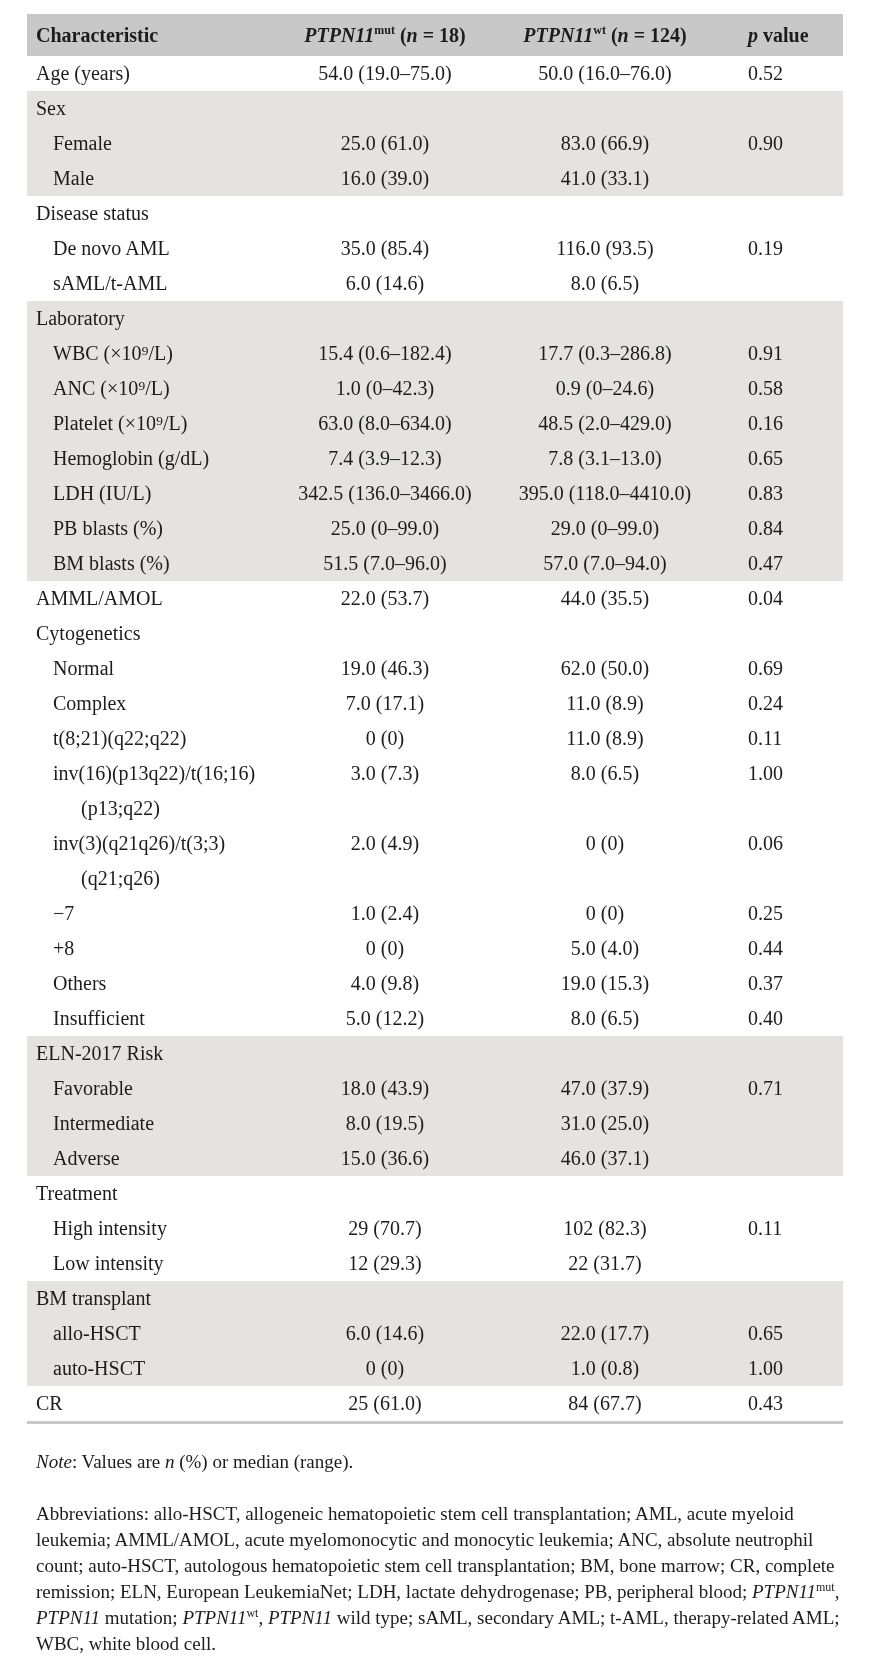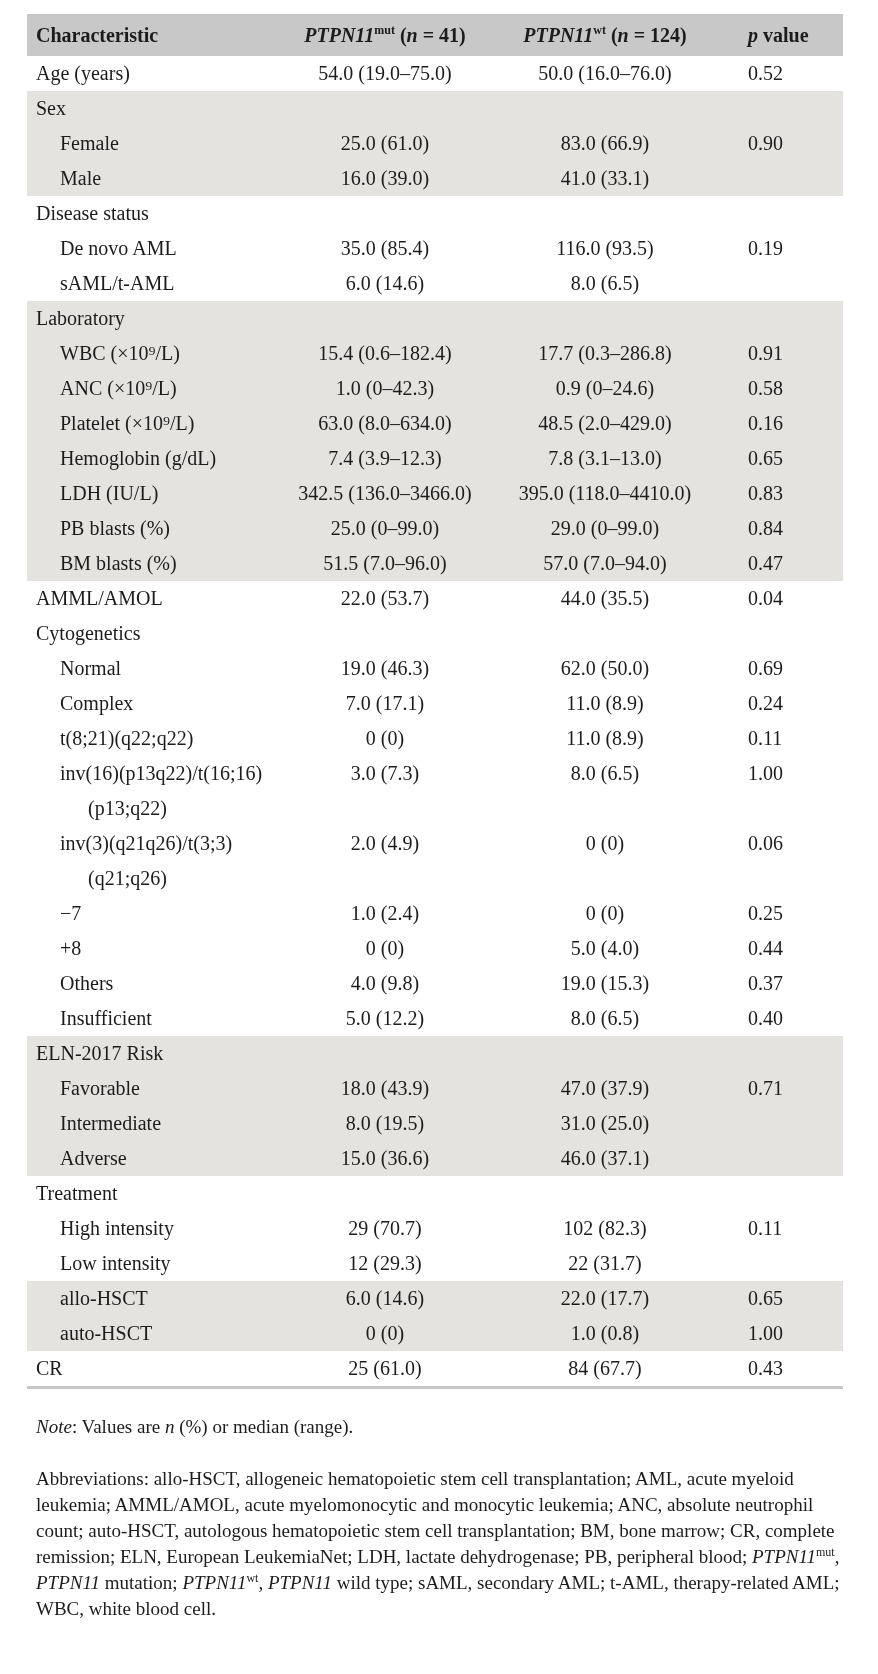--- a/index.html
+++ b/index.html
@@ -39,21 +39,21 @@
     background: var(--header-bg, #c8c8c8);
     font-weight: bold;
     line-height: 42px;
     height: 42px;
   }
   th.h-lab, td.lab { padding-left: 9px; }
   th.h-val, td.val { text-align: center; }
   th.h-p, td.pv { padding-left: 18px; }
 
   tr.shade td { background: var(--shade-bg, #e4e3e0); }
-  td.lab.ind1 { padding-left: 33px; }
+  td.lab.ind1 { padding-left: 26px; }
   td .line2 { padding-left: 28px; line-height: 35px; }
   tbody tr:last-child td { border-bottom: 3px solid var(--rule, #c8c8c8); margin-top: 8px; }
 
   sup {
     font-size: 12px;
     line-height: 0;
     vertical-align: super;
   }
   i { font-style: italic; }
 
@@ -74,21 +74,21 @@
   <table class="tbl">
     <colgroup>
       <col class="c1">
         <col class="c2">
         <col class="c3">
         <col class="c4">
     </colgroup>
     <thead>
       <tr class="head">
         <th class="h-lab">Characteristic</th>
-        <th class="h-val"><i>PTPN11</i><sup>mut</sup><span> (</span><i>n</i><span> = 41)</span></th>
+        <th class="h-val"><i>PTPN11</i><sup>mut</sup><span> (</span><i>n</i><span> = 18)</span></th>
         <th class="h-val"><i>PTPN11</i><sup>wt</sup><span> (</span><i>n</i><span> = 124)</span></th>
         <th class="h-p"><i>p</i><span> value</span></th>
       </tr>
     </thead>
     <tbody id="tbody">
         <tr>
           <td class="lab"><span>Age (years)</span></td>
           <td class="val">54.0 (19.0–75.0)</td>
           <td class="val">50.0 (16.0–76.0)</td>
           <td class="pv">0.52</td>
@@ -279,20 +279,26 @@
           <td class="val">102 (82.3)</td>
           <td class="pv">0.11</td>
         </tr>
         <tr>
           <td class="lab ind1"><span>Low intensity</span></td>
           <td class="val">12 (29.3)</td>
           <td class="val">22 (31.7)</td>
           <td class="pv"></td>
         </tr>
         <tr class="shade">
+          <td class="lab"><span>BM transplant</span></td>
+          <td class="val"></td>
+          <td class="val"></td>
+          <td class="pv"></td>
+        </tr>
+        <tr class="shade">
           <td class="lab ind1"><span>allo-HSCT</span></td>
           <td class="val">6.0 (14.6)</td>
           <td class="val">22.0 (17.7)</td>
           <td class="pv">0.65</td>
         </tr>
         <tr class="shade">
           <td class="lab ind1"><span>auto-HSCT</span></td>
           <td class="val">0 (0)</td>
           <td class="val">1.0 (0.8)</td>
           <td class="pv">1.00</td>

